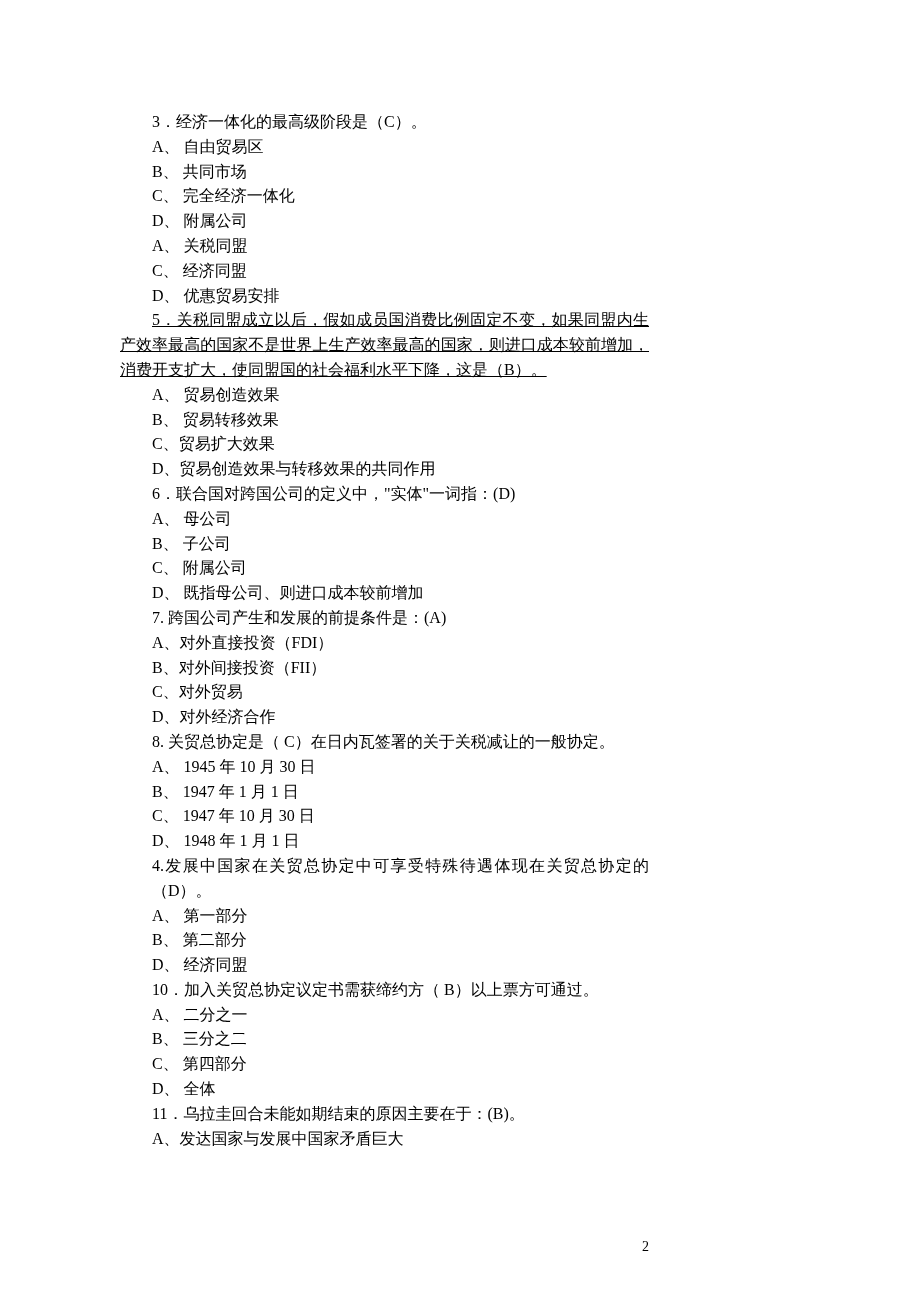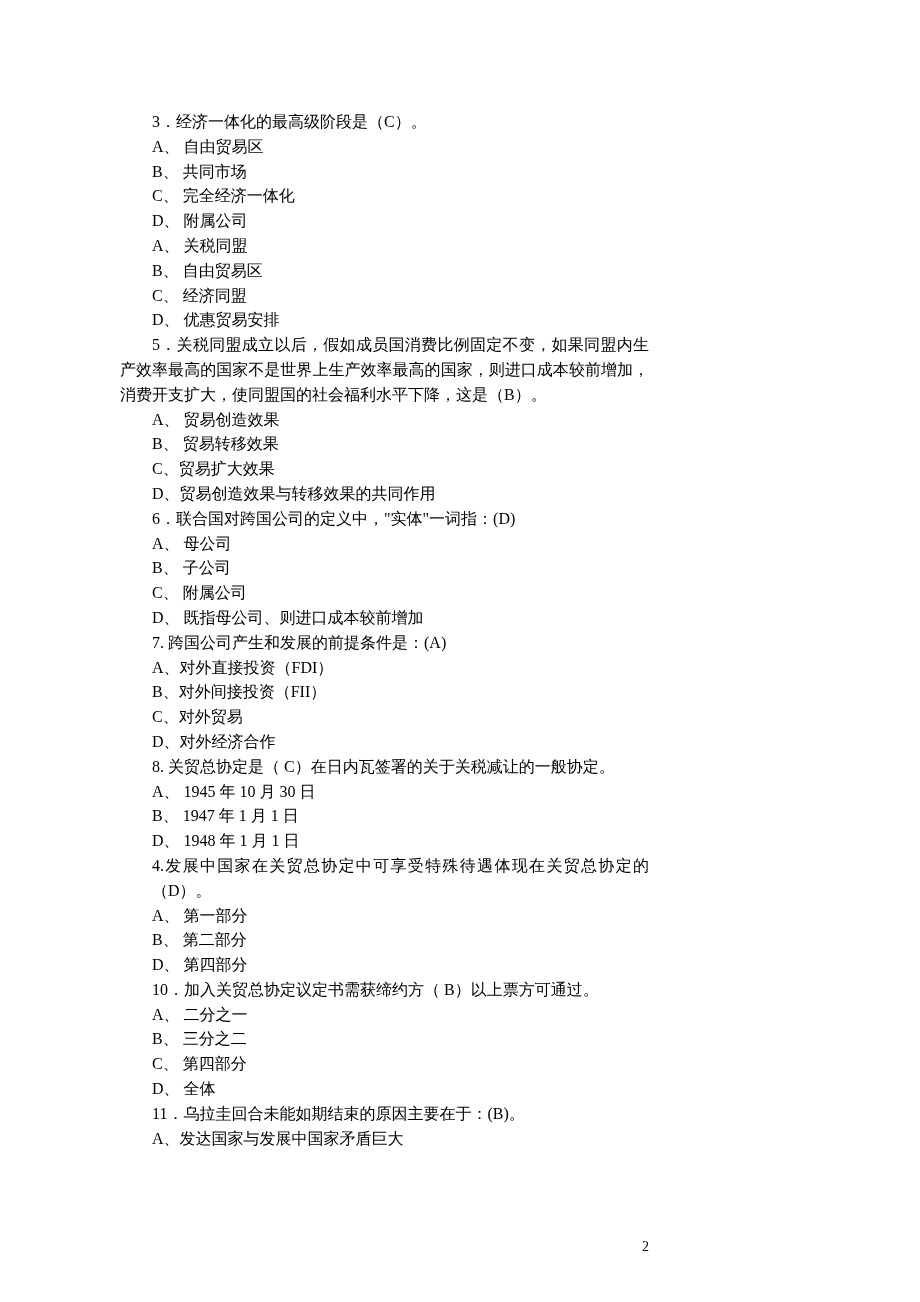--- a/index.html
+++ b/index.html
@@ -36,46 +36,46 @@
 <body>
 
 <div class="page">
   <div id="content">
       <div class="line indent1"><span>3．经济一体化的最高级阶段是（C）。</span></div>
       <div class="line indent1"><span>A、 自由贸易区</span></div>
       <div class="line indent1"><span>B、 共同市场</span></div>
       <div class="line indent1"><span>C、 完全经济一体化</span></div>
       <div class="line indent1"><span>D、 附属公司</span></div>
       <div class="line indent1"><span>A、 关税同盟</span></div>
-      <div class="line indent1"><span>B、 自由贸易区</span></div>
       <div class="line indent1"><span>C、 经济同盟</span></div>
       <div class="line indent1"><span>D、 优惠贸易安排</span></div>
-      <div class="line indent0" style="text-indent: 2em;"><span>5．关税同盟成立以后，假如成员国消费比例固定不变，如果同盟内生产效率最高的国家不是世界上生产效率最高的国家，则进口成本较前增加，消费开支扩大，使同盟国的社会福利水平下降，这是（B）。</span></div>
+      <div class="line indent0" style="text-indent: 2em; text-decoration: underline;"><span>5．关税同盟成立以后，假如成员国消费比例固定不变，如果同盟内生产效率最高的国家不是世界上生产效率最高的国家，则进口成本较前增加，消费开支扩大，使同盟国的社会福利水平下降，这是（B）。</span></div>
       <div class="line indent1"><span>A、 贸易创造效果</span></div>
       <div class="line indent1"><span>B、 贸易转移效果</span></div>
       <div class="line indent1"><span>C、贸易扩大效果</span></div>
       <div class="line indent1"><span>D、贸易创造效果与转移效果的共同作用</span></div>
       <div class="line indent1"><span>6．联合国对跨国公司的定义中，"实体"一词指：(D)</span></div>
       <div class="line indent1"><span>A、 母公司</span></div>
       <div class="line indent1"><span>B、 子公司</span></div>
       <div class="line indent1"><span>C、 附属公司</span></div>
       <div class="line indent1"><span>D、 既指母公司、则进口成本较前增加</span></div>
       <div class="line indent1"><span>7. 跨国公司产生和发展的前提条件是：(A)</span></div>
       <div class="line indent1"><span>A、对外直接投资（FDI）</span></div>
       <div class="line indent1"><span>B、对外间接投资（FII）</span></div>
       <div class="line indent1"><span>C、对外贸易</span></div>
       <div class="line indent1"><span>D、对外经济合作</span></div>
       <div class="line indent1"><span>8. 关贸总协定是（ C）在日内瓦签署的关于关税减让的一般协定。</span></div>
       <div class="line indent1"><span>A、 1945 年 10 月 30 日</span></div>
       <div class="line indent1"><span>B、 1947 年 1 月 1 日</span></div>
+      <div class="line indent1"><span>C、 1947 年 10 月 30 日</span></div>
       <div class="line indent1"><span>D、 1948 年 1 月 1 日</span></div>
       <div class="line indent1"><span>4.发展中国家在关贸总协定中可享受特殊待遇体现在关贸总协定的（D）。</span></div>
       <div class="line indent1"><span>A、 第一部分</span></div>
       <div class="line indent1"><span>B、 第二部分</span></div>
-      <div class="line indent1"><span>D、 第四部分</span></div>
+      <div class="line indent1"><span>D、 经济同盟</span></div>
       <div class="line indent1"><span>10．加入关贸总协定议定书需获缔约方（ B）以上票方可通过。</span></div>
       <div class="line indent1"><span>A、 二分之一</span></div>
       <div class="line indent1"><span>B、 三分之二</span></div>
       <div class="line indent1"><span>C、 第四部分</span></div>
       <div class="line indent1"><span>D、 全体</span></div>
       <div class="line indent1"><span>11．乌拉圭回合未能如期结束的原因主要在于：(B)。</span></div>
       <div class="line indent1"><span>A、发达国家与发展中国家矛盾巨大</span></div>
     </div>
   <div class="page-number">2</div>
 </div>

